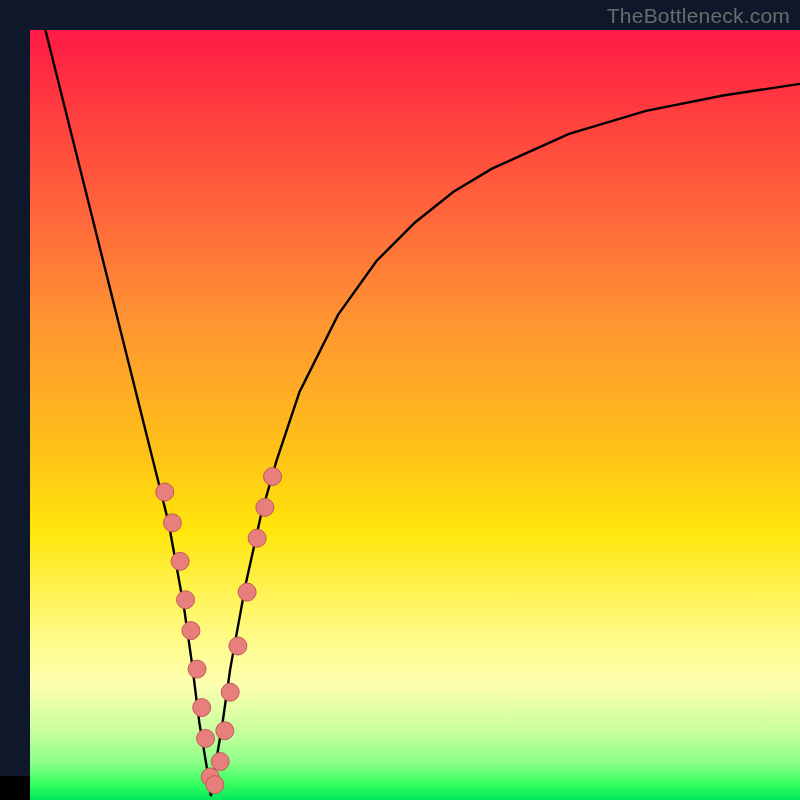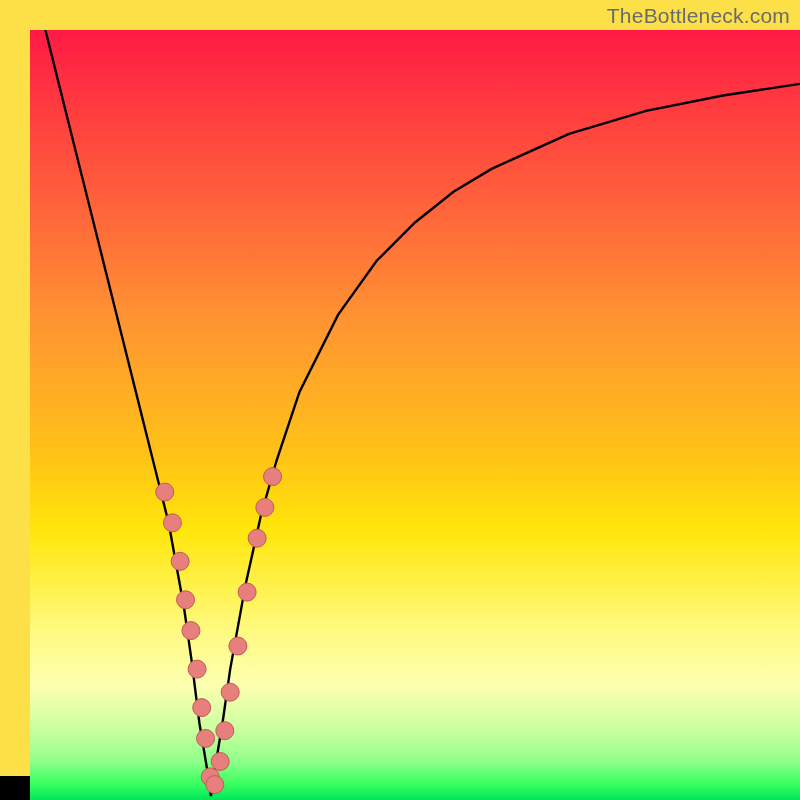--- a/index.html
+++ b/index.html
@@ -8,21 +8,21 @@
     width: 800px;
     height: 800px;
     overflow: hidden;
     background: #000;
     font-family: Arial, Helvetica, sans-serif;
   }
   .frame {
     position: relative;
     width: 800px;
     height: 776px;
-    background: #fde047;
+    background: #0f172a;
   }
   .plot-area {
     position: absolute;
     left: 30px;
     top: 30px;
     width: 770px;
     height: 770px;
     overflow: hidden;
   }
   .gradient-bg {

